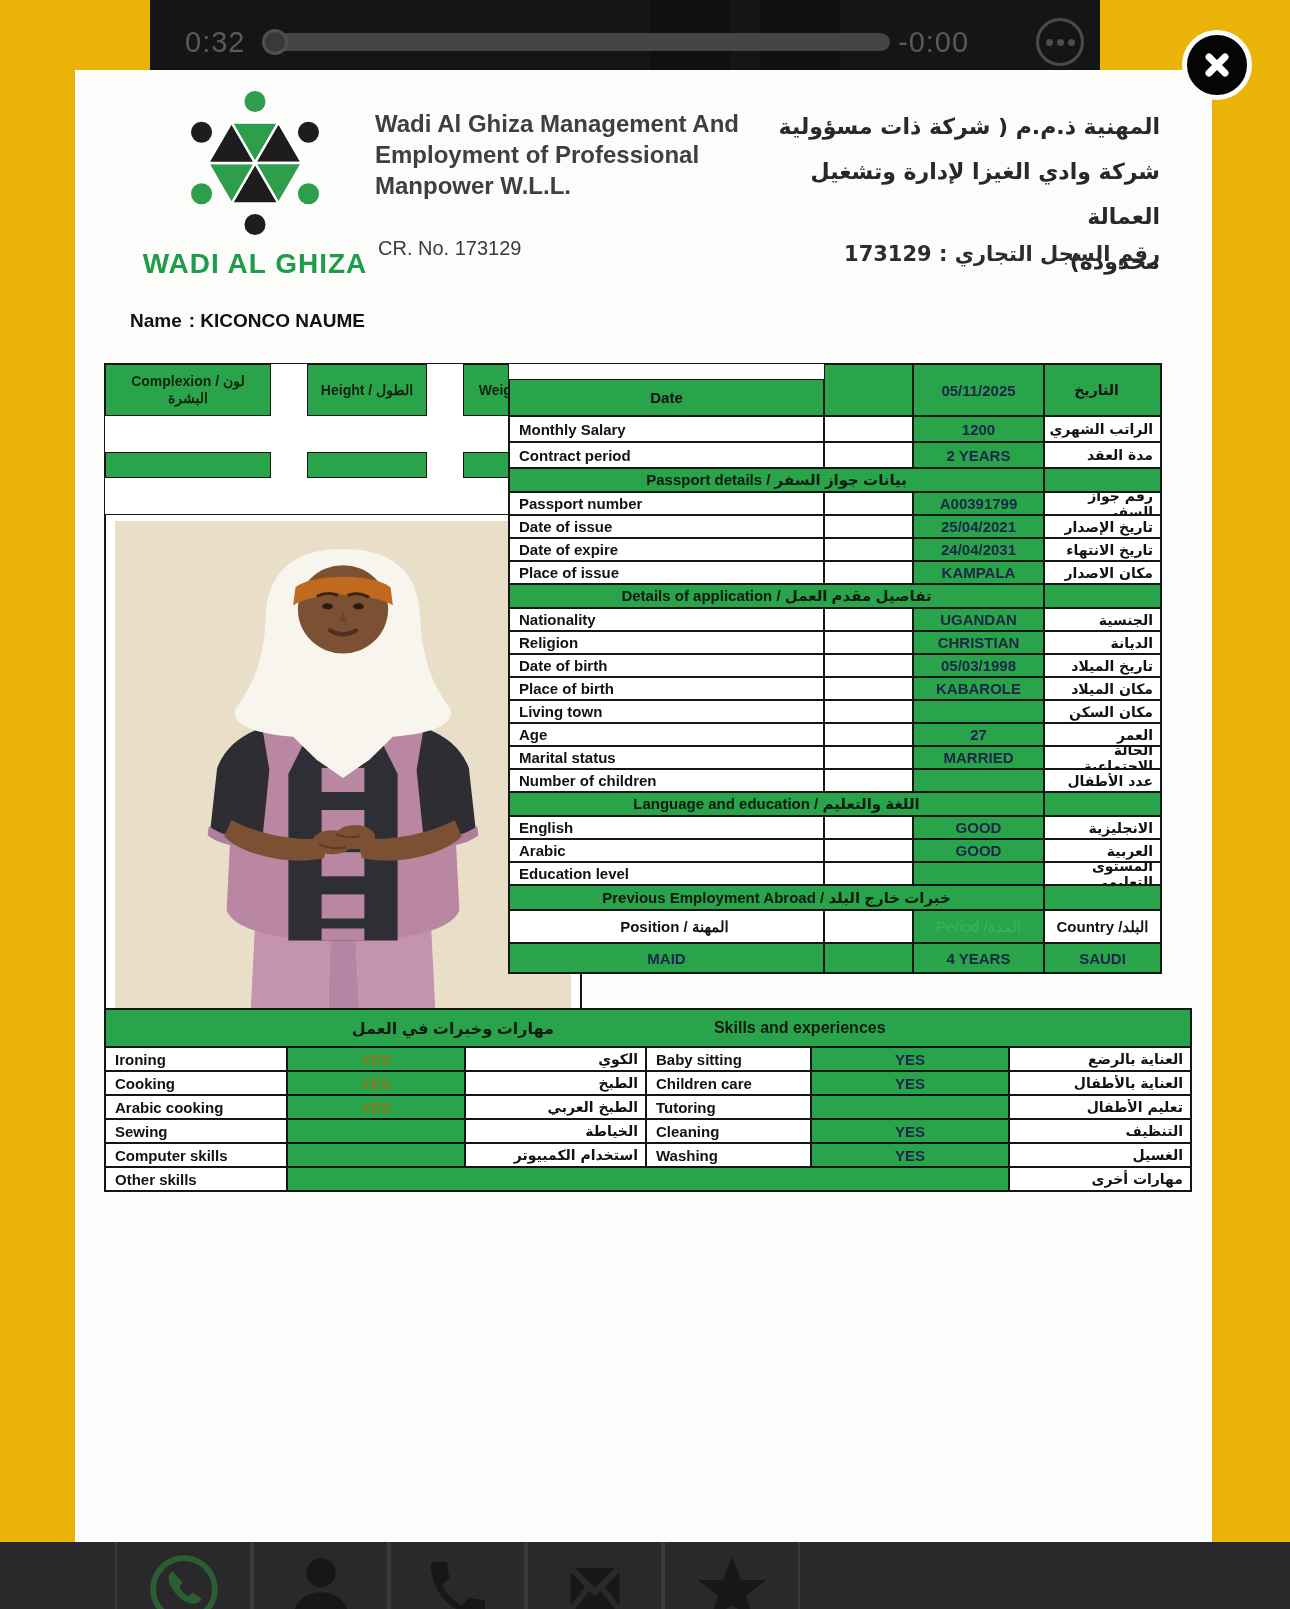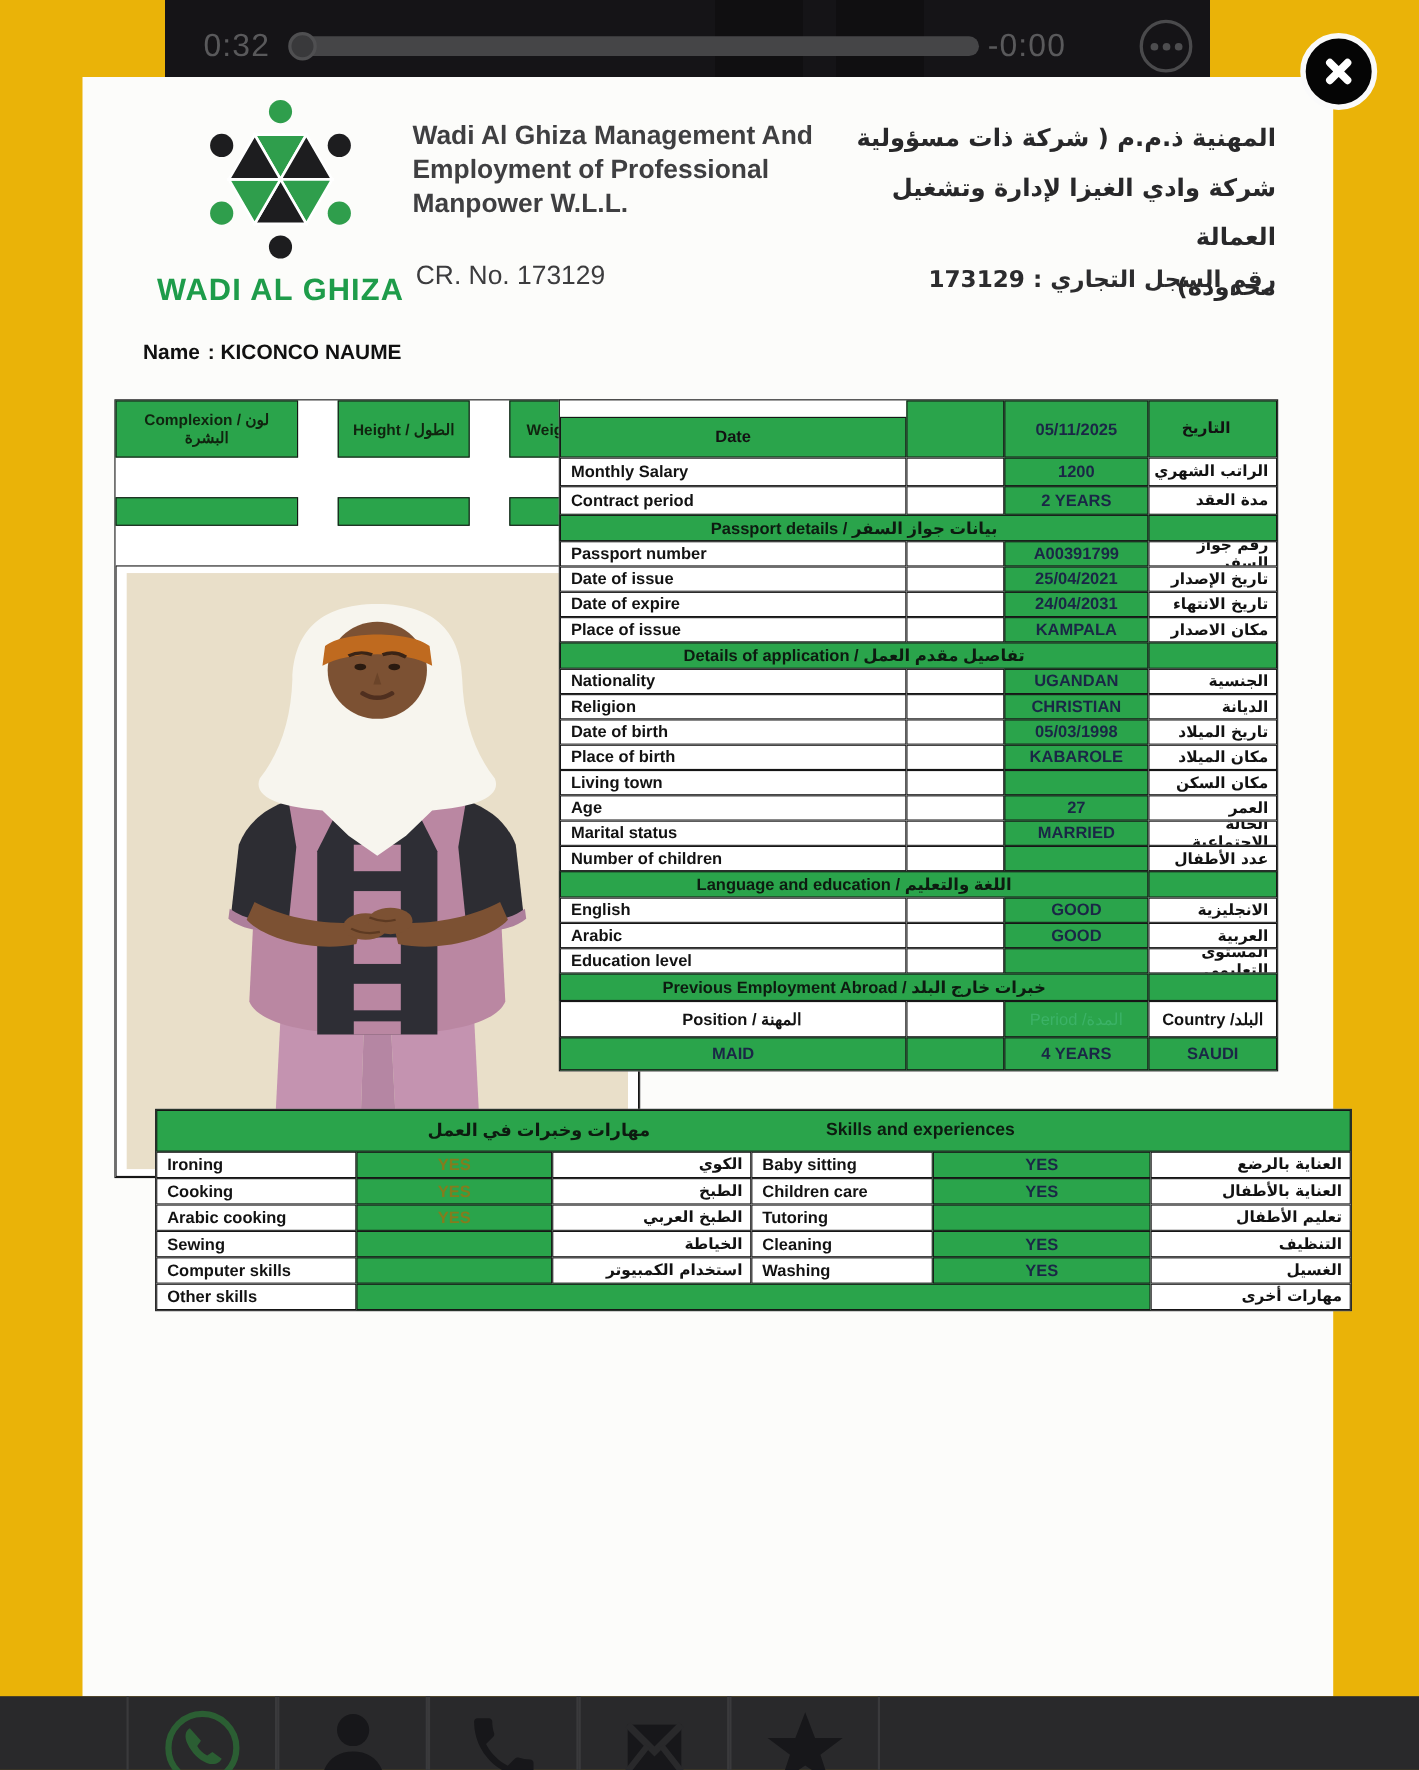--- a/index.html
+++ b/index.html
@@ -13,34 +13,34 @@
   .pbar{left:272px;top:33px;width:618px;height:18px;background:#454547;border-radius:10px;}
   .pknob{left:262px;top:29px;width:26px;height:26px;border-radius:50%;background:#39393b;border:3px solid #4f4f51;box-sizing:border-box;}
   .menu-btn{left:1036px;top:18px;width:48px;height:48px;border-radius:50%;border:3px solid #4a4a4c;box-sizing:border-box;display:flex;align-items:center;justify-content:center;gap:4px;}
   .menu-btn i{width:7px;height:7px;border-radius:50%;background:#4d4d4f;}
   .close-btn{left:1182px;top:30px;width:70px;height:70px;border-radius:50%;background:#050505;border:5px solid #fafafa;box-sizing:border-box;display:flex;align-items:center;justify-content:center;}
 
   
   .doc{left:75px;top:70px;width:1137px;height:1472px;background:#fcfcfa;}
   .wordmark{left:50px;top:178px;width:260px;text-align:center;font-size:28px;font-weight:700;color:#1e9c4a;letter-spacing:1px;}
   .entitle{left:300px;top:38px;width:370px;font-size:24px;font-weight:bold;color:#3f3f41;line-height:31px;}
-  .crno{left:303px;top:167px;font-size:24px;color:#3c3c3e;}
+  .crno{left:303px;top:167px;font-size:20px;color:#3c3c3e;}
   .arblock{right:52px;top:34px;width:420px;text-align:right;direction:rtl;font-family:"DejaVu Sans",sans-serif;font-size:22px;font-weight:bold;color:#28282a;line-height:45px;}
   .crar{right:52px;top:172px;width:420px;text-align:right;direction:rtl;font-family:"DejaVu Sans",sans-serif;font-size:21px;font-weight:bold;color:#2c2c2e;}
   .nameline{left:55px;top:240px;font-size:19px;color:#111;display:flex;gap:7px;}
   .nameline .nl{font-weight:900;}
   .nameline .nv{font-weight:700;}
 
   
   .grid{position:absolute;display:grid;background:#fff;border:1px solid #161616;}
   .leftgrid{left:29px;top:293px;grid-template-columns:166px 120px 118px;grid-template-rows:52px 26px 556px;gap:36px;}
   .rightgrid{left:433px;top:293px;grid-template-columns:315px 89px 131px 117px;
     grid-template-rows:52px 26px 26px 24px 23px 23px 23px 23px 24px 23px 23px 23px 23px 23px 23px 23px 23px 24px 23px 23px 23px 25px 33px 30px;}
   .skillgrid{left:29px;top:938px;grid-template-columns:182px 178px 181px 165px 198px 182px;
-    grid-template-rows:38px 24px 24px 24px 24px 24px 24px;margin-left:37px;}
+    grid-template-rows:38px 24px 24px 24px 24px 24px 24px;}
   .c{box-sizing:border-box;border:1px solid #161616;display:flex;align-items:center;overflow:hidden;background:#fff;font-size:15px;}
   .g{background:#2aa44b;}
   .hdr{justify-content:center;text-align:center;font-weight:bold;font-size:14px;color:#10240f;line-height:17px;padding:0 6px;}
   .lbl{padding-left:9px;font-weight:bold;color:#121212;}
   .val{justify-content:center;font-weight:bold;color:#1a2746;}
   .cen{justify-content:center;}
   .arx{direction:rtl;justify-content:flex-start;padding-right:7px;font-family:"DejaVu Sans",sans-serif;font-weight:bold;font-size:14px;color:#121212;}
   .sec{justify-content:center;font-weight:bold;color:#0d1b10;font-family:"Liberation Sans","DejaVu Sans",sans-serif;}
   .period{justify-content:center;font-weight:normal;color:#3bb267;text-align:center;}
   .yl{justify-content:center;font-weight:bold;color:#847c1e;}

